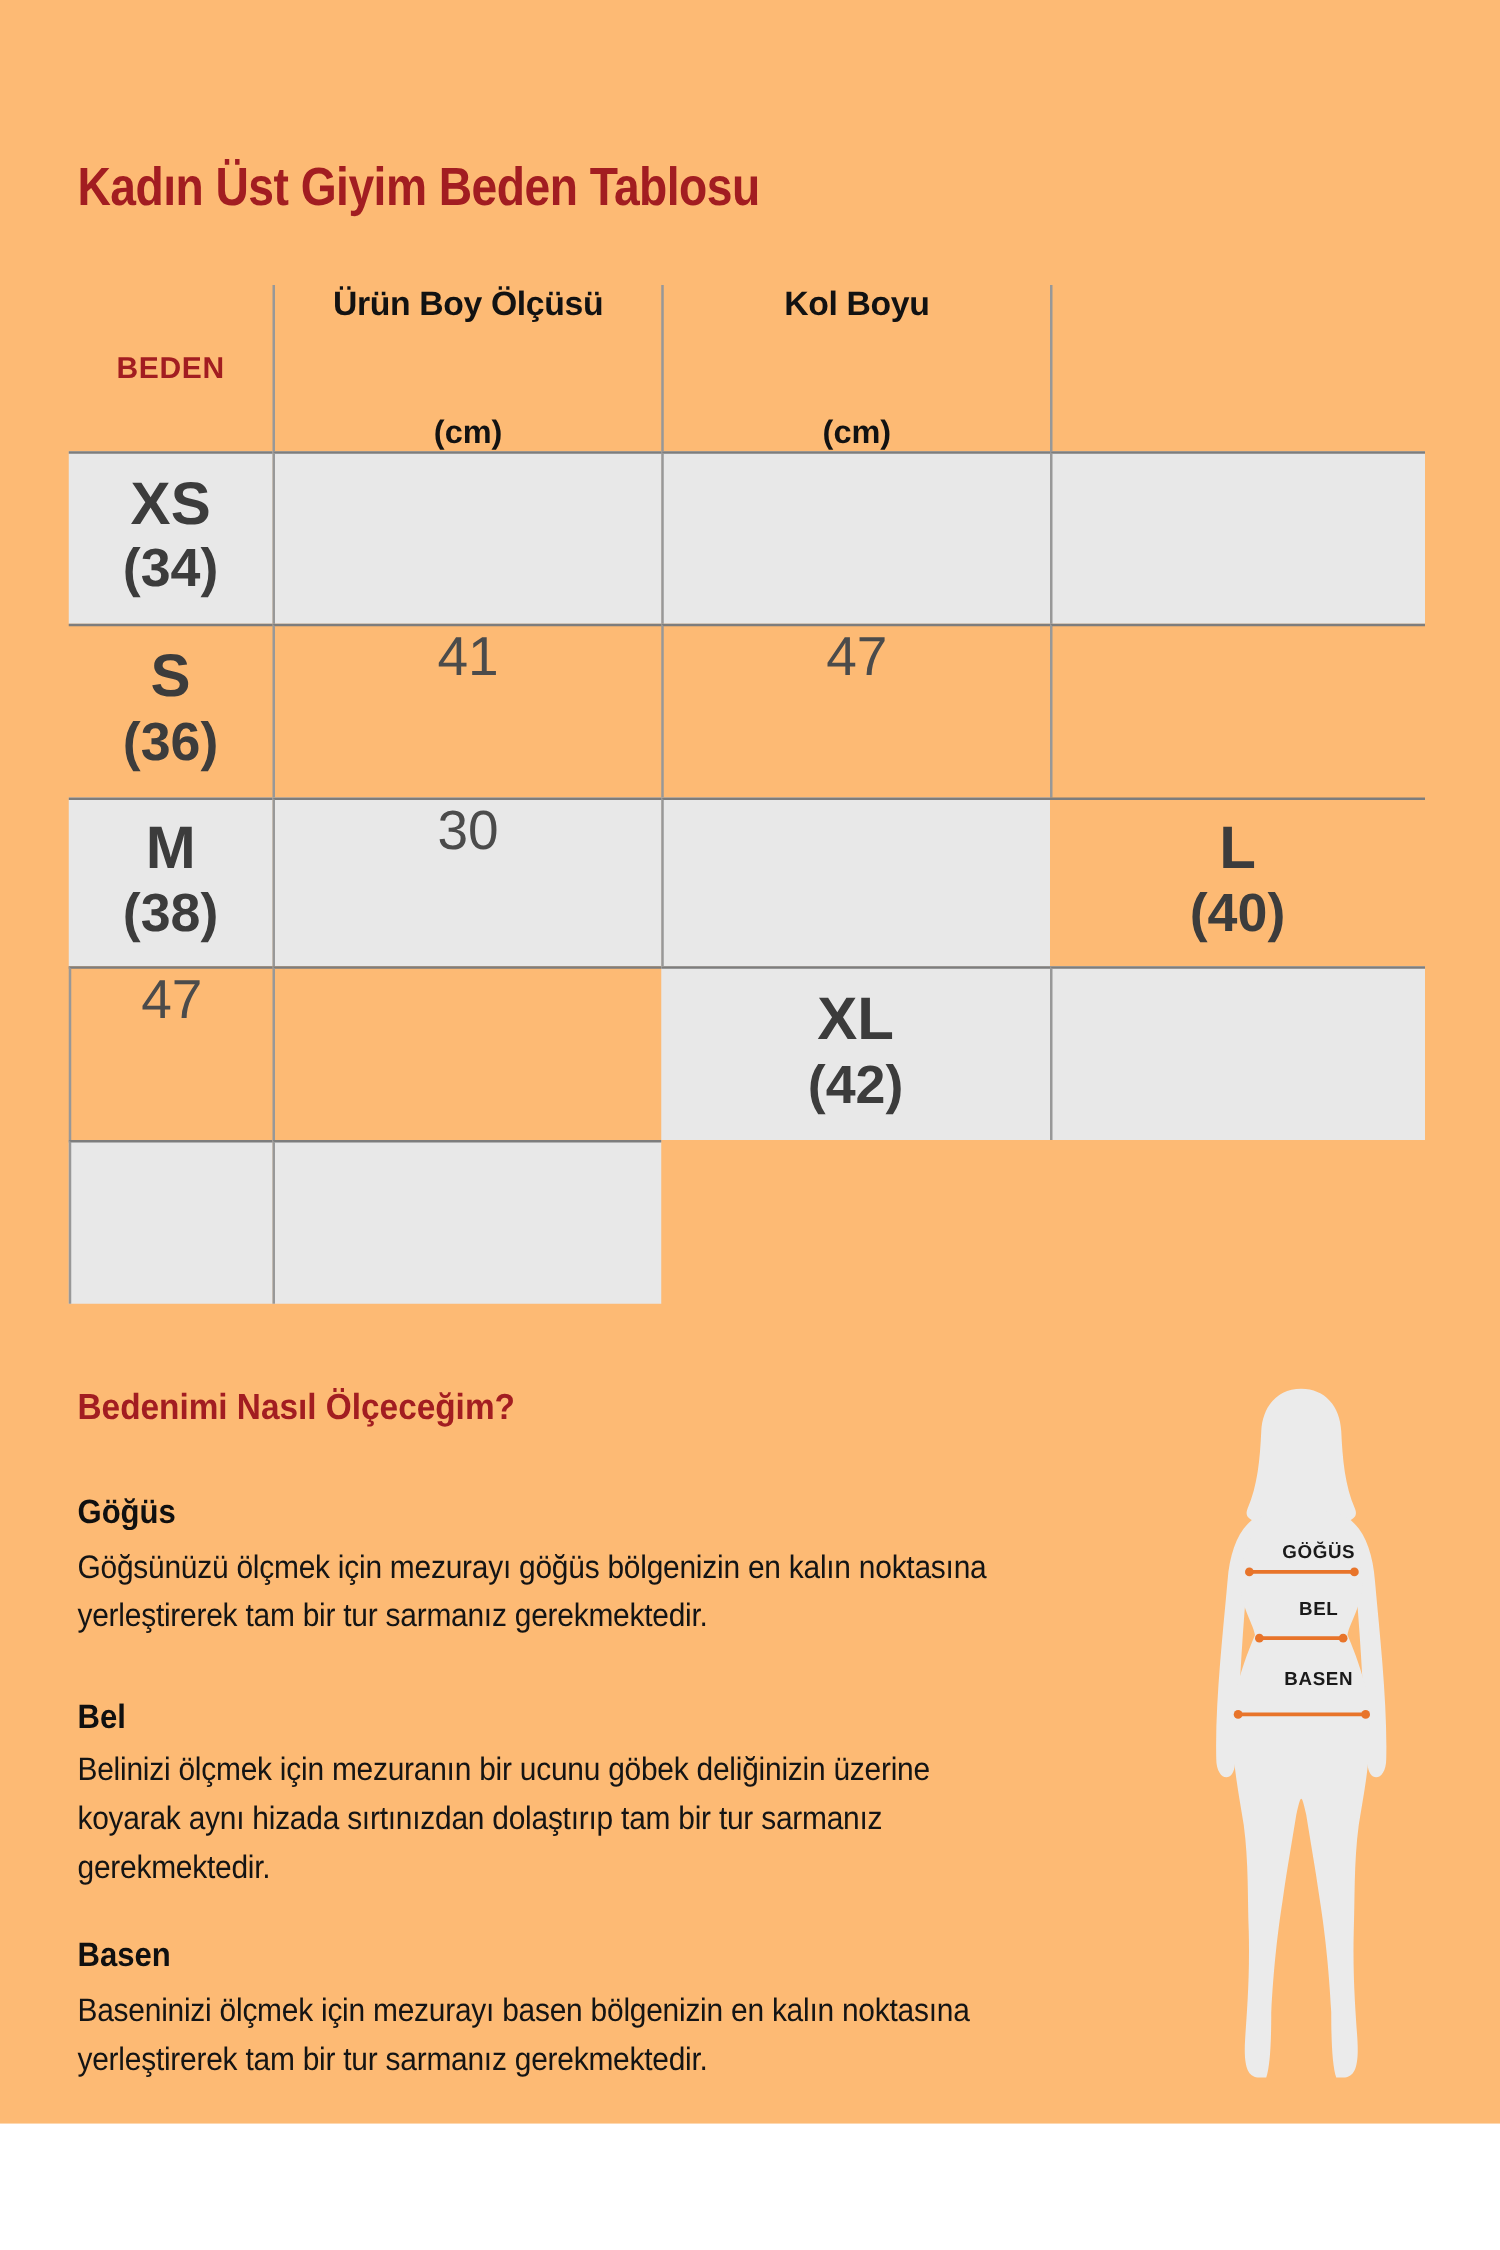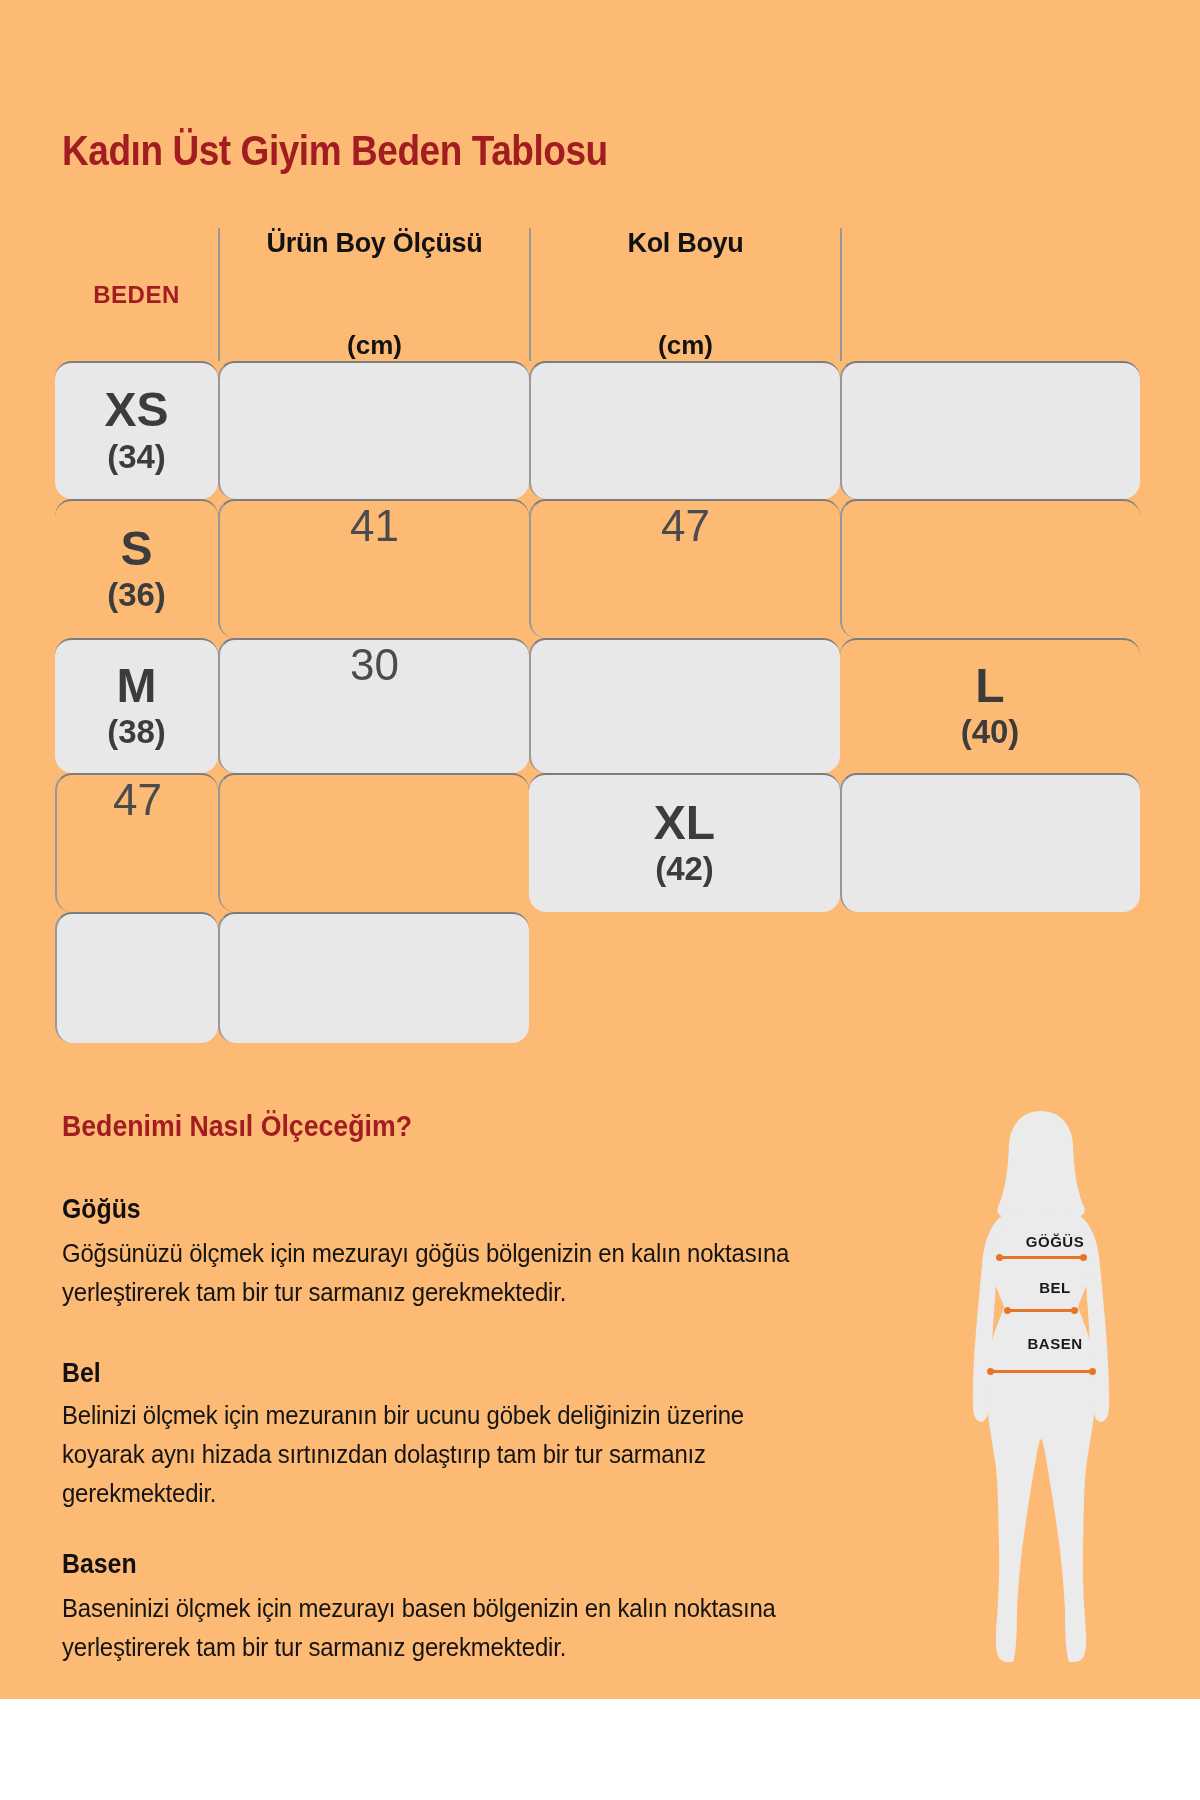--- a/index.html
+++ b/index.html
@@ -19,27 +19,27 @@
     position:absolute;left:55px;top:228px;
     display:grid;
     grid-template-columns:163px 311px 311px 300px;
     grid-template-rows:133px 138px 139px 135px 139px 131px;
   }
   .cell{
     display:flex;flex-direction:column;align-items:center;justify-content:center;
     box-sizing:border-box;
   }
   .vl{border-left:2px solid #989898;justify-content:space-between;}
-  .ht{border-top:2px solid #7D7D7D;border-radius:17px;}
+  .ht{border-top:2px solid #7D7D7D;}
   .shade{background:#E8E8E8;}
   .beden-label{font-size:24px;font-weight:bold;color:#A21D21;letter-spacing:0.5px;}
   .h-main{font-size:27px;font-weight:bold;color:#121212;letter-spacing:-0.3px;}
   .h-unit{font-size:26px;font-weight:bold;color:#121212;margin-top:14px;}
   .size-name{font-size:48px;font-weight:bold;color:#3C3C3C;line-height:1.05;}
-  .size-eu{font-size:33px;font-weight:bold;color:#3C3C3C;line-height:1.25;}
+  .size-eu{font-size:43px;font-weight:bold;color:#3C3C3C;line-height:1.25;}
   .val{font-size:44px;color:#4B4B4B;}
   
   .guide-title{
     position:absolute;left:62px;top:1110px;
     font-size:29px;font-weight:bold;color:#A21D21;white-space:nowrap;
     transform:scaleX(0.92);transform-origin:0 0;
   }
   .sec-head{
     position:absolute;left:62px;
     font-size:27px;font-weight:bold;color:#101010;white-space:nowrap;

